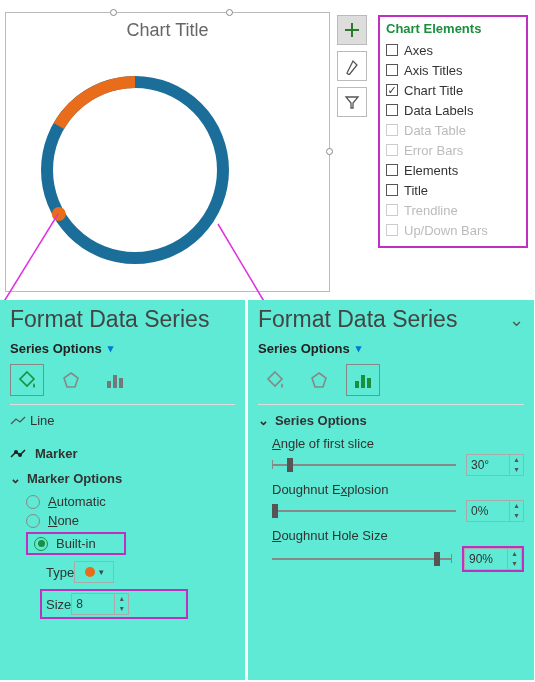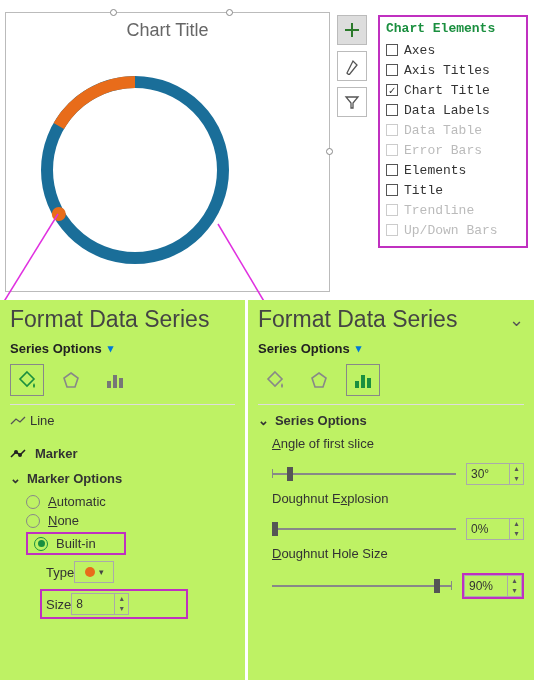--- a/index.html
+++ b/index.html
@@ -54,40 +54,39 @@
     font-size:16px; color:#555;
   }
   .chart-btn.sel { background:#ddd; color:#2b7a2b;}
   .flyout {
     position: absolute;
     left: 378px; top: 15px;
     width: 150px;
     border: 2px solid #c030c0;
     background:#fff;
     padding: 4px 6px 6px;
-    font-family: Liberation Mono, monospace;
   }
   .flyout-title { color:#1a8f3f; font-weight:600; font-size:13px; margin-bottom:4px;}
   .flyout-item { display:flex; align-items:center; gap:6px; font-size:13px; height:20px;text-align:center;}
   .flyout-item.dis { color:#bbb; }
   .flyout-item .cb {
     width:12px; height:12px; border:1px solid #555; display:flex; align-items:center; justify-content:center; font-size:11px;
   }
   .flyout-item.dis .cb { border-color:#ccc;}
   .donut {
     position:absolute;
     left: 35px; top:70px;
     width: 200px; height:200px;
   }
   .callout-line { position:absolute; pointer-events:none; }
 
   
   .pane {
     position:absolute;
-    background:#bef264;
+    background:#5eead4;
     font-size:13px;
   }
   .pane.left { left:0; top:300px; width:245px; height:380px; padding:6px 10px;}
   .pane.right { left:248px; top:300px; width:286px; height:380px; padding:6px 10px;}
   .pane h1 { font-size:23px; font-weight:300; color:#444; margin-bottom:8px;}
   .pane.right h1 { display:flex; justify-content:space-between; align-items:center;}
   .opt-hdr { font-weight:600; font-size:13px; color:#222; display:flex; align-items:center; gap:6px; margin-bottom:8px;}
   .opt-hdr .caret { color:#0078d7; font-size:11px;}
   .icon-row { display:flex; gap:10px; margin-bottom:8px;}
   .ibox {
@@ -118,21 +117,21 @@
   .spinput .arrows { width:14px; display:flex; flex-direction:column; border-left:1px solid #aaa;}
   .spinput .arrows span{ height:10px; font-size:8px; text-align:center; line-height:9px; color:#555;}
   .type-swatch {
     width:40px; height:22px; border:1px solid #aaa; display:flex; align-items:center; justify-content:center; gap:4px;
   }
   .type-swatch .dot{ width:10px; height:10px; background:#e86c1a; border-radius:50%;}
   .type-swatch .car{ font-size:9px; color:#444;}
   
   .sec-label { font-size:13px; margin:6px 0 2px 14px;}
   .sec-label u { text-decoration:underline;}
-  .slider-row{ display:flex; align-items:center; gap:10px; margin:12px 0 6px 14px;}
+  .slider-row{ display:flex; align-items:center; gap:10px; margin:3px 0 6px 14px;}
   .slider { position:relative; flex:1; height:18px;}
   .slider .track{ position:absolute; left:0; right:0; top:8px; height:2px; background:#888;}
   .slider .tick{position:absolute; top:4px; width:1px; height:9px; background:#888;}
   .slider .thumb{ position:absolute; top:2px; width:6px; height:14px; background:#555;}
   .hl-box { border:2px solid #c030c0; padding:0;}
   .chev-down-big { font-size:18px; color:#555;}
 </style>
 </head>
 <body>
 

